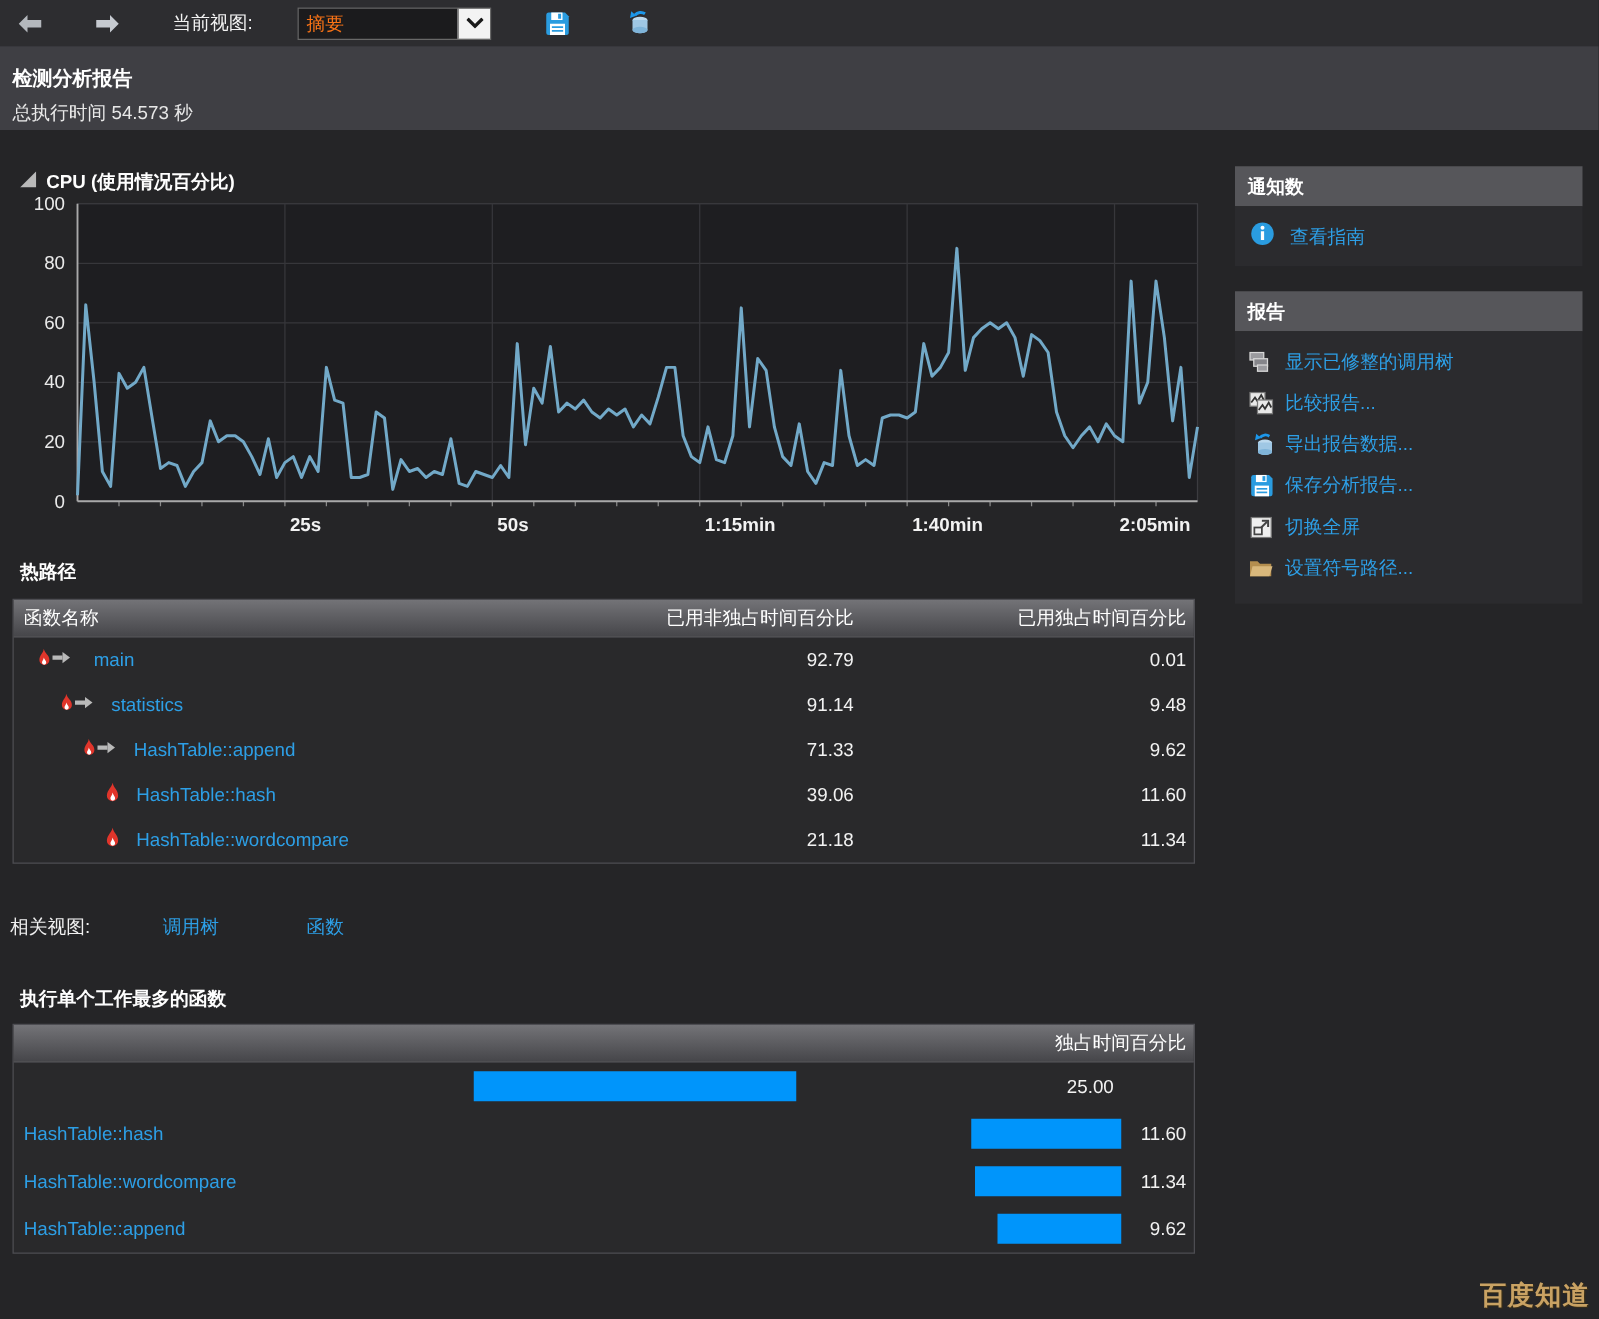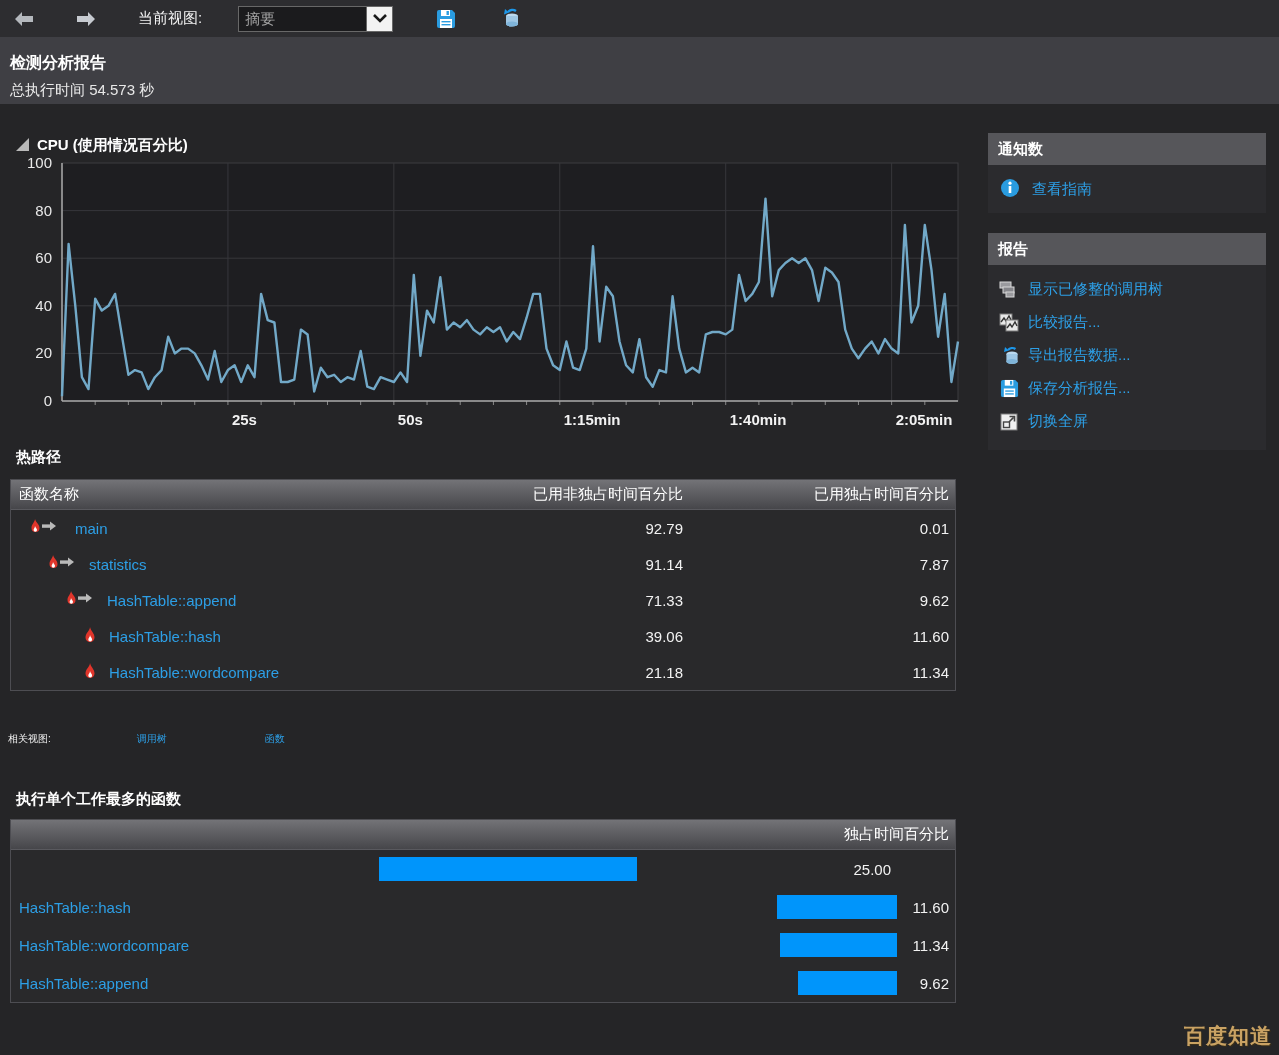--- a/index.html
+++ b/index.html
@@ -10,21 +10,21 @@
     color:#f0f0f0; font-size:15px;
     position:relative;
   }
   .toolbar {
     position:absolute; left:0; top:0; width:1279px; height:37px;
     background:#2d2d30; display:flex; align-items:center;gap:26px;
   }
   .nav-arrow { width:24px; height:20px; margin-left:12px; display:flex; align-items:center; justify-content:center; cursor:pointer; }
   .toolbar-label { margin-left:14px; color:#f2f2f2; }
   .combo { margin-left:10px; display:flex; height:26px; border:1px solid #686868; background:#1b1b1d; width:155px; }
-  .combo-value { flex:1; padding:3px 6px; color:#a3a3a3; }
+  .combo-value { flex:1; padding:3px 6px; color:#f97316; }
   .combo-btn { width:26px; background:#f3f3f3; border-left:1px solid #686868; display:flex; align-items:center; justify-content:center; cursor:pointer; }
   .tool-icon { margin-left:16px; width:22px; height:22px; display:flex; align-items:center; justify-content:center; cursor:pointer; }
 
   .report-header { position:absolute; left:0; top:37px; width:1279px; height:67px; background:#3f3f44; padding:16px 10px 0 10px; }
   .report-title { font-weight:bold; font-size:16px; color:#ffffff; }
   .report-subtitle { margin-top:7px; font-size:15px; color:#e8e8e8; }
 
   .section-title-row { position:absolute; left:16px; top:136px; display:flex; align-items:center; gap:8px; }
   .section-title { font-weight:bold; font-size:15px; color:#fefefe; }
   #cpu-chart { position:absolute; left:0; top:156px; }
@@ -44,21 +44,21 @@
   .fn-cell { display:flex; align-items:center; }
   .fn-link { color:#2d9fe6; cursor:pointer; }
   .lvl0 { padding-left:18px; } .lvl0 .hp-ico { margin-right:18px; }
   .lvl1 { padding-left:36px; } .lvl1 .hp-ico { margin-right:14px; }
   .lvl2 { padding-left:54px; } .lvl2 .hp-ico { margin-right:14px; }
   .lvl3 { padding-left:72px; } .lvl3 .hp-ico { margin-right:12px; }
   .name-cell { padding-left:8px; }
   .bar-cell { position:relative; height:24px; }
   .bar { position:absolute; right:0; top:0; height:24px; background:#0095fb; }
 
-  .related { position:absolute; left:8px; top:732px; display:flex; font-size:10px;gap:28px; }
+  .related { position:absolute; left:8px; top:732px; display:flex; font-size:15px; }
   .related .lbl { color:#f0f0f0; }
   .related a { color:#2d9fe6; text-decoration:none; cursor:pointer; }
   .rel-link1 { margin-left:58px; }
   .rel-link2 { margin-left:70px; }
 
   .side-panel { position:absolute; left:988px; width:278px; }
   .panel-head { height:32px; background:#56565a; display:flex; align-items:center; padding-left:10px; font-weight:bold; font-size:15px; color:#ffffff; }
   .panel-body { background:#2b2b2e; }
   .panel-item { display:flex; align-items:center; height:33px; padding-left:10px; }
   .panel-item .p-ico { width:22px; height:20px; display:flex; align-items:center; justify-content:center; margin-right:8px; }
@@ -209,21 +209,21 @@
         <svg width="28" height="15" viewBox="0 0 28 15">
           <path d="M6 0 C6 3 2.5 5 2.5 9 a4 4 0 0 0 8 0 C10.5 5 7 4 6 0 Z" fill="#e0352b"></path>
           <path d="M6 7 C6 9 4.6 9.6 4.6 11 a1.7 1.7 0 0 0 3.4 0 C8 9.6 6.6 9 6 7 Z" fill="#ffffff"></path>
           <rect x="13" y="5.4" width="8" height="3.4" fill="#b9b9b9"></rect>
             <polygon points="21,2.5 27,7 21,11.5" fill="#b9b9b9"></polygon>
         </svg>
       </span>
       <span class="fn-link">statistics</span>
     </div>
     <div class="cell-num">91.14</div>
-    <div class="cell-num">7.87</div>
+    <div class="cell-num">9.48</div>
   </div>
 
   <div class="tbl-row">
     <div class="fn-cell lvl2">
       <span class="hp-ico">
         <svg width="28" height="15" viewBox="0 0 28 15">
           <path d="M6 0 C6 3 2.5 5 2.5 9 a4 4 0 0 0 8 0 C10.5 5 7 4 6 0 Z" fill="#e0352b"></path>
           <path d="M6 7 C6 9 4.6 9.6 4.6 11 a1.7 1.7 0 0 0 3.4 0 C8 9.6 6.6 9 6 7 Z" fill="#ffffff"></path>
           <rect x="13" y="5.4" width="8" height="3.4" fill="#b9b9b9"></rect>
             <polygon points="21,2.5 27,7 21,11.5" fill="#b9b9b9"></polygon>
@@ -378,16 +378,25 @@
       <span class="p-ico">
         <svg width="18" height="18" viewBox="0 0 18 18">
           <rect x="1" y="1" width="16" height="16" fill="#f0f0f0" stroke="#7a7a7a"></rect>
           <rect x="3.5" y="9" width="6" height="5.5" fill="none" stroke="#444" stroke-width="1.4"></rect>
           <path d="M9 9 L13.6 4.4" stroke="#444" stroke-width="1.6"></path>
           <path d="M9.5 3.5 h5 v5" fill="none" stroke="#444" stroke-width="1.6"></path>
         </svg>
       </span>
       <span class="panel-link">切换全屏</span>
     </div>
+    <div class="panel-item">
+      <span class="p-ico">
+        <svg width="20" height="17" viewBox="0 0 20 17">
+          <path d="M1 3 h6 l2 2 h9 v10 h-17 Z" fill="#b48e4f"></path>
+          <path d="M3 7 h16 l-2.5 8 h-15.5 Z" fill="#d9b87c"></path>
+        </svg>
+      </span>
+      <span class="panel-link">设置符号路径...</span>
+    </div>
   </div>
 </div>
 
 <div class="watermark">百度知道</div>
 
 </body></html>

